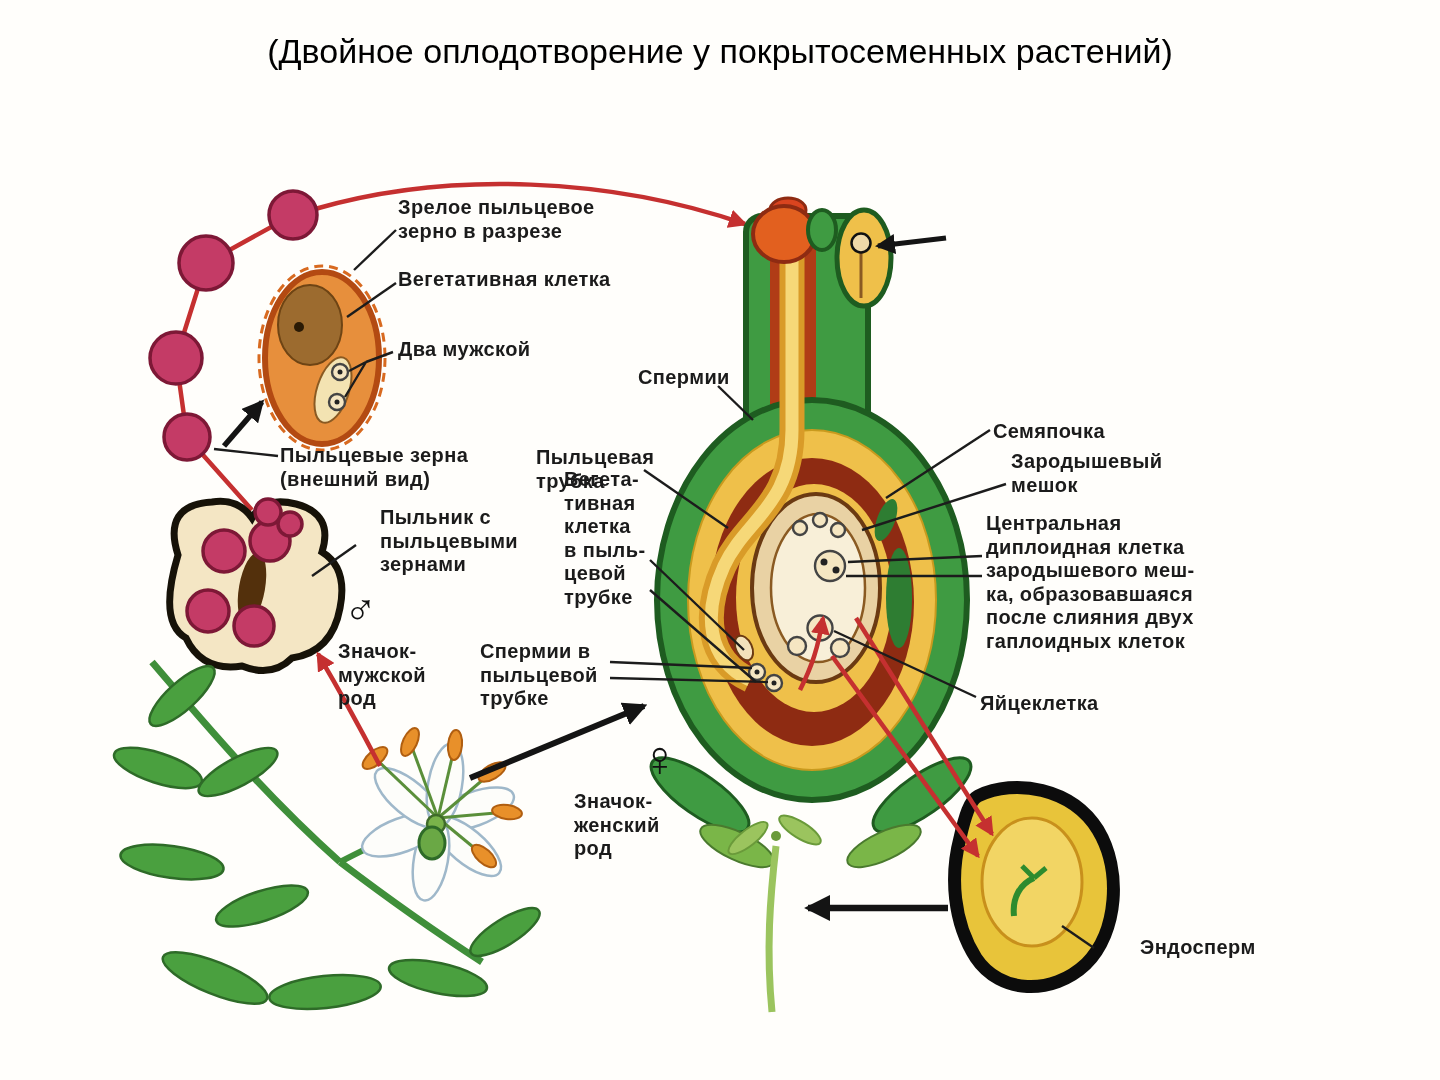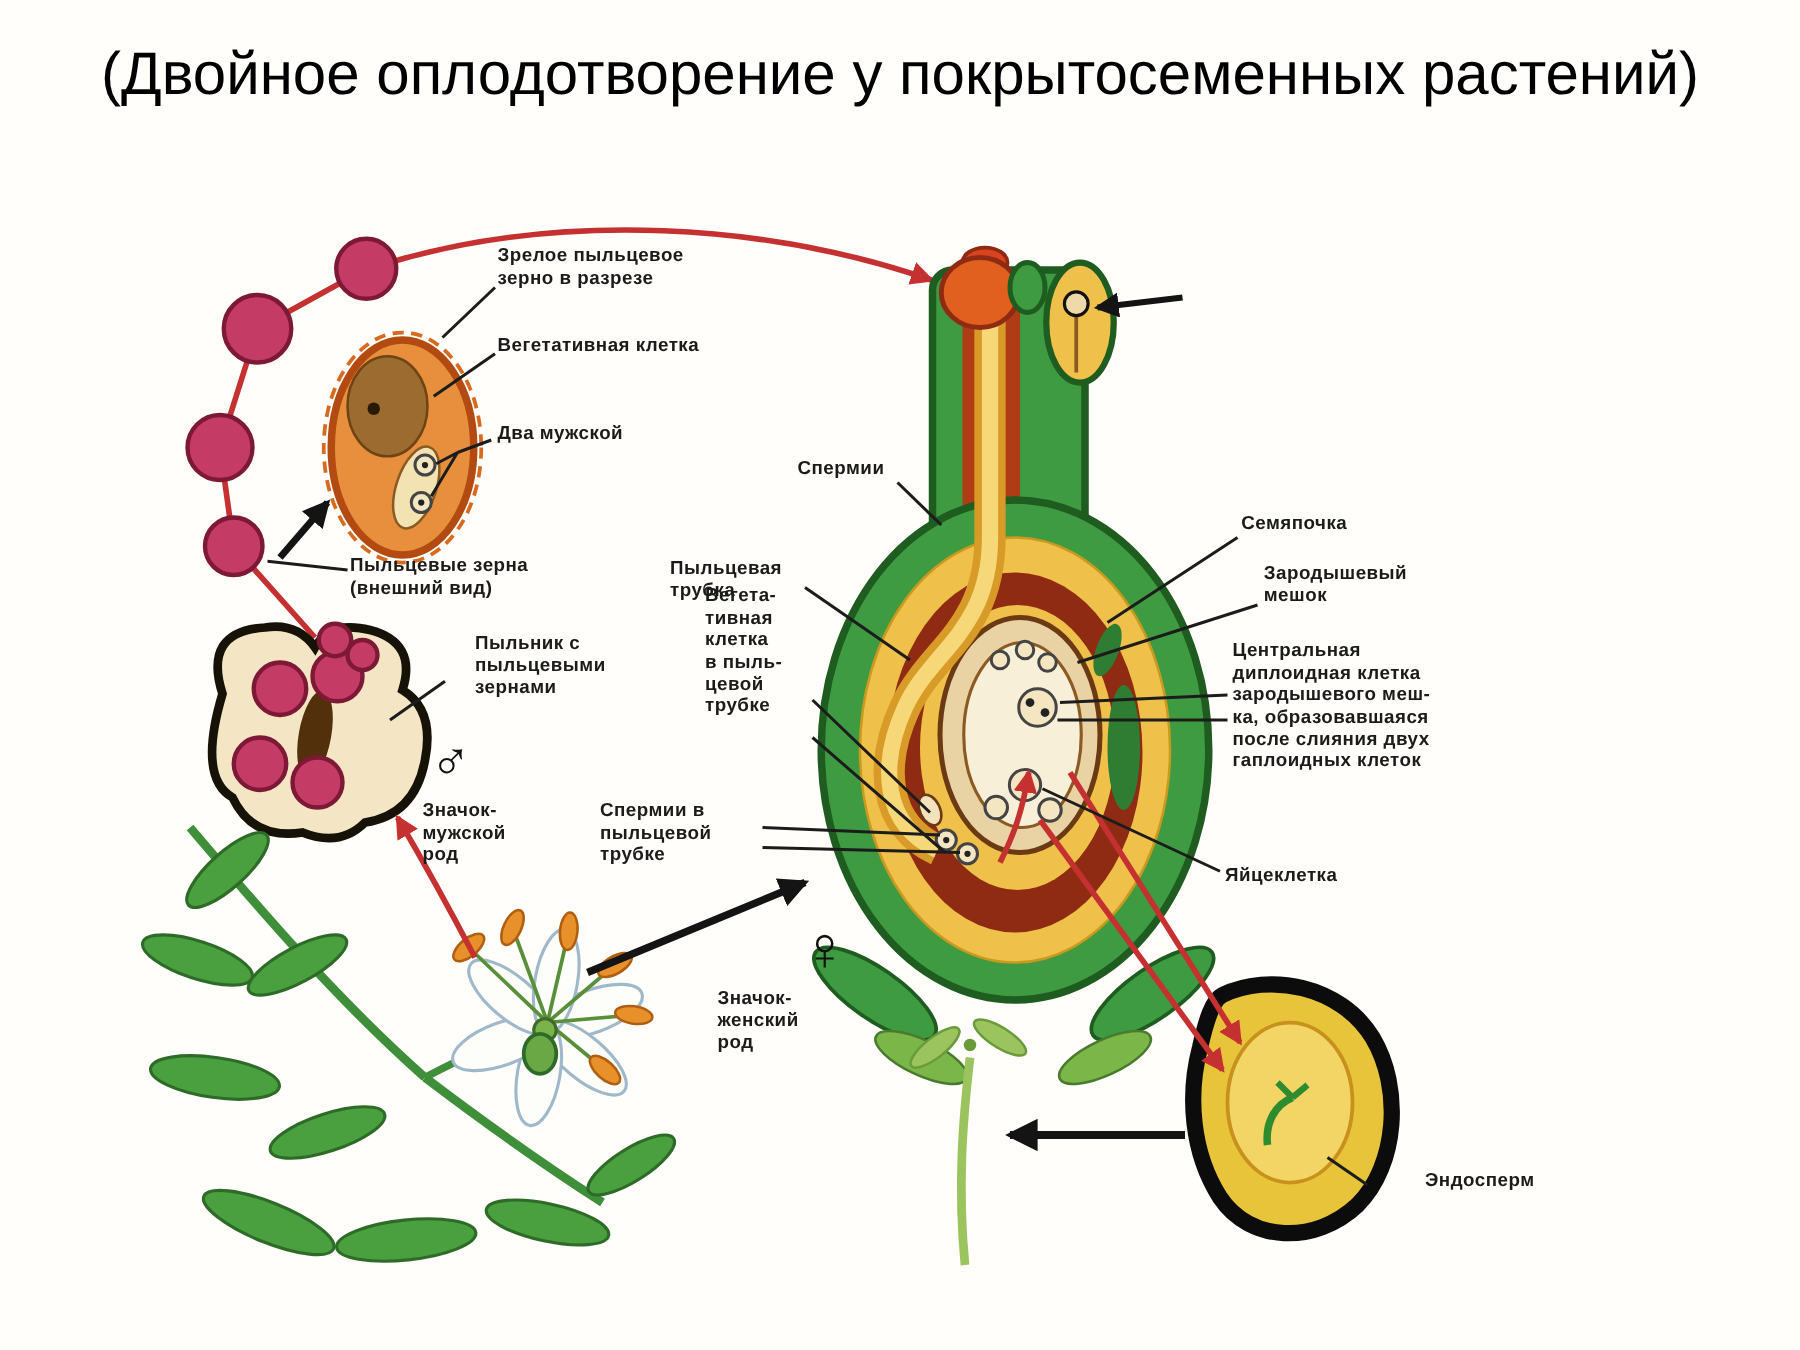--- a/index.html
+++ b/index.html
@@ -5,23 +5,23 @@
   :root{
     --arrow-red:#c53030; --pollen-pink:#c43b66; --pistil-green:#3f9b42;
     --ovary-maroon:#8e2b12; --tube-yellow:#efc04a; --pollen-orange:#e78f3c;
     --seed-yellow:#e8c43a;
   }
   *{margin:0;padding:0;box-sizing:border-box;}
   html,body{width:1440px;height:1080px;}
   body{background:#fffefb;font-family:"Liberation Sans",sans-serif;position:relative;overflow:hidden;}
   .header{position:absolute;top:24px;left:0;width:100%;text-align:center;z-index:5;}
   .header h1{font-size:56px;font-weight:700;color:#000;letter-spacing:.5px;}
-  .header .subtitle{font-size:48px;font-weight:400;color:#000;margin-top:8px;}
+  .header .subtitle{font-size:34px;font-weight:400;color:#000;margin-top:8px;}
   svg.art{position:absolute;inset:0;z-index:1;}
-  .lbl{position:absolute;font-size:15px;font-weight:700;color:#1b1b1b;line-height:1.18;
+  .lbl{position:absolute;font-size:20px;font-weight:700;color:#1b1b1b;line-height:1.18;
        white-space:pre-line;letter-spacing:.4px;z-index:4;}
   .sym{position:absolute;font-weight:700;color:#111;z-index:4;line-height:1;}
   .sym-male{left:344px;top:586px;font-size:44px;}
   .sym-female{left:641px;top:734px;font-size:50px;}
   
   .c-green{fill:var(--pistil-green);stroke:#1e5c20;stroke-width:6;}
   .pollen{fill:var(--pollen-pink);stroke:#7d1836;stroke-width:3.5;}
   .redline{stroke:var(--arrow-red);fill:none;stroke-width:4.5;}
   .ptr{stroke:#1c1c1c;fill:none;stroke-width:2.4;}
   .blk{stroke:#141414;fill:none;}
@@ -230,21 +230,21 @@
 в пыль-
 цевой
 трубке</div>
 <div class="lbl" style="left:480px;top:640px">Спермии в
 пыльцевой
 трубке</div>
 <div class="sym sym-male">♂</div>
 <div class="lbl" style="left:338px;top:640px">Значок-
 мужской
 род</div>
-<div class="lbl" style="left:993px;top:410px">Семяпочка</div>
+<div class="lbl" style="left:993px;top:420px">Семяпочка</div>
 <div class="lbl" style="left:1011px;top:450px">Зародышевый
 мешок</div>
 <div class="lbl" style="left:986px;top:512px">Центральная
 диплоидная клетка
 зародышевого меш-
 ка, образовавшаяся
 после слияния двух
 гаплоидных клеток</div>
 <div class="lbl" style="left:980px;top:692px">Яйцеклетка</div>
 <div class="sym sym-female">♀</div>

